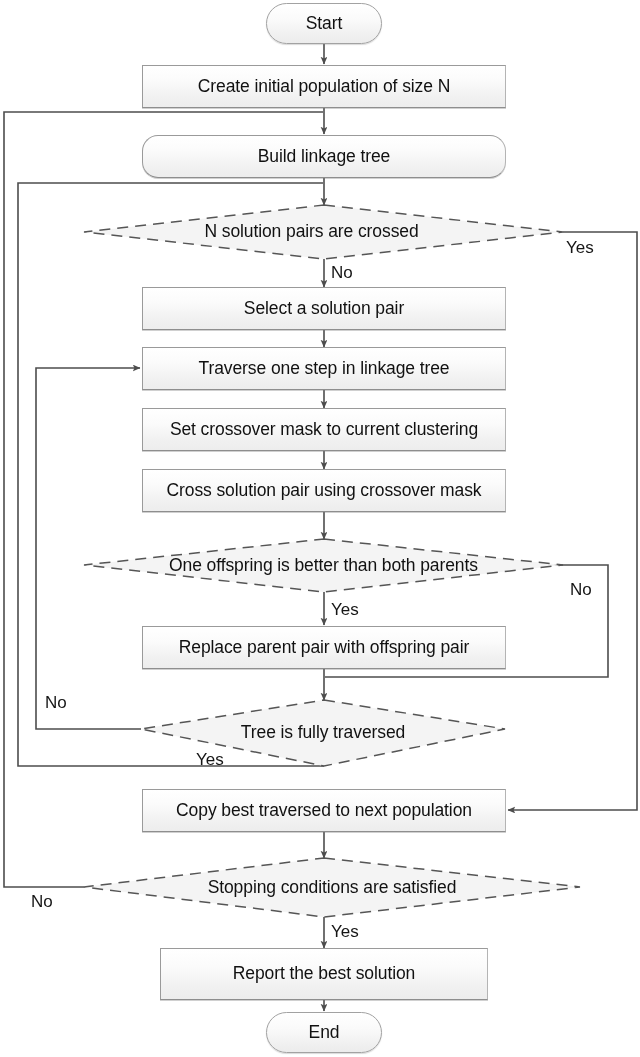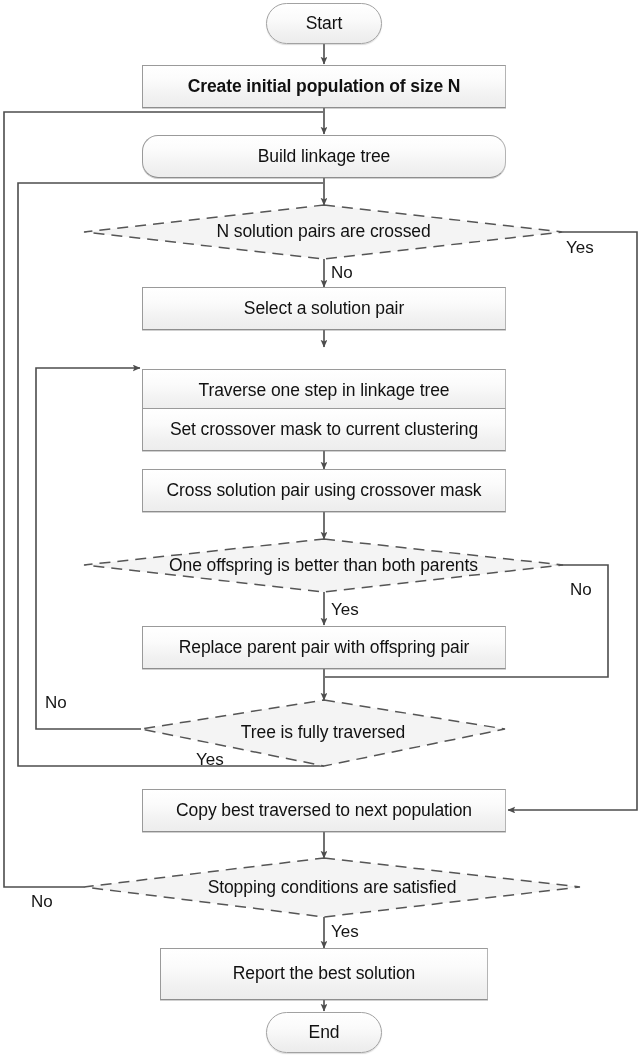--- a/index.html
+++ b/index.html
@@ -121,37 +121,37 @@
       <polygon points="324,539 563,565 324,592 84,565"></polygon>
       <polygon points="324,700 505,729 324,766 141,729"></polygon>
       <polygon points="324,858 580,887 324,917 84,887"></polygon>
     </g>
   </svg>
 
   <div class="node term" style="left:266px;top:3px;width:116px;height:41px;">
     <span class="txt">Start</span>
   </div>
 
-  <div class="node proc" style="left:142px;top:65px;width:364px;height:43px;font-weight:bold;">
+  <div class="node proc" style="left:142px;top:65px;width:364px;height:43px;">
     <span class="txt">Create initial population of size N</span>
   </div>
 
   <div class="node proc" style="left:142px;top:135px;width:364px;height:43px;border-radius:16px;">
     <span class="txt">Build linkage tree</span>
   </div>
 
-  <div class="node dec" style="left:84px;top:205px;width:479px;height:54px;">
+  <div class="node dec" style="left:72px;top:205px;width:479px;height:54px;">
     <span class="txt">N solution pairs are crossed</span>
   </div>
 
   <div class="node proc" style="left:142px;top:287px;width:364px;height:43px;">
     <span class="txt">Select a solution pair</span>
   </div>
 
-  <div class="node proc" style="left:142px;top:347px;width:364px;height:43px;margin-top:22px;">
+  <div class="node proc" style="left:142px;top:347px;width:364px;height:43px;">
     <span class="txt">Traverse one step in linkage tree</span>
   </div>
 
   <div class="node proc" style="left:142px;top:408px;width:364px;height:43px;">
     <span class="txt">Set crossover mask to current clustering</span>
   </div>
 
   <div class="node proc" style="left:142px;top:469px;width:364px;height:43px;">
     <span class="txt">Cross solution pair using crossover mask</span>
   </div>

